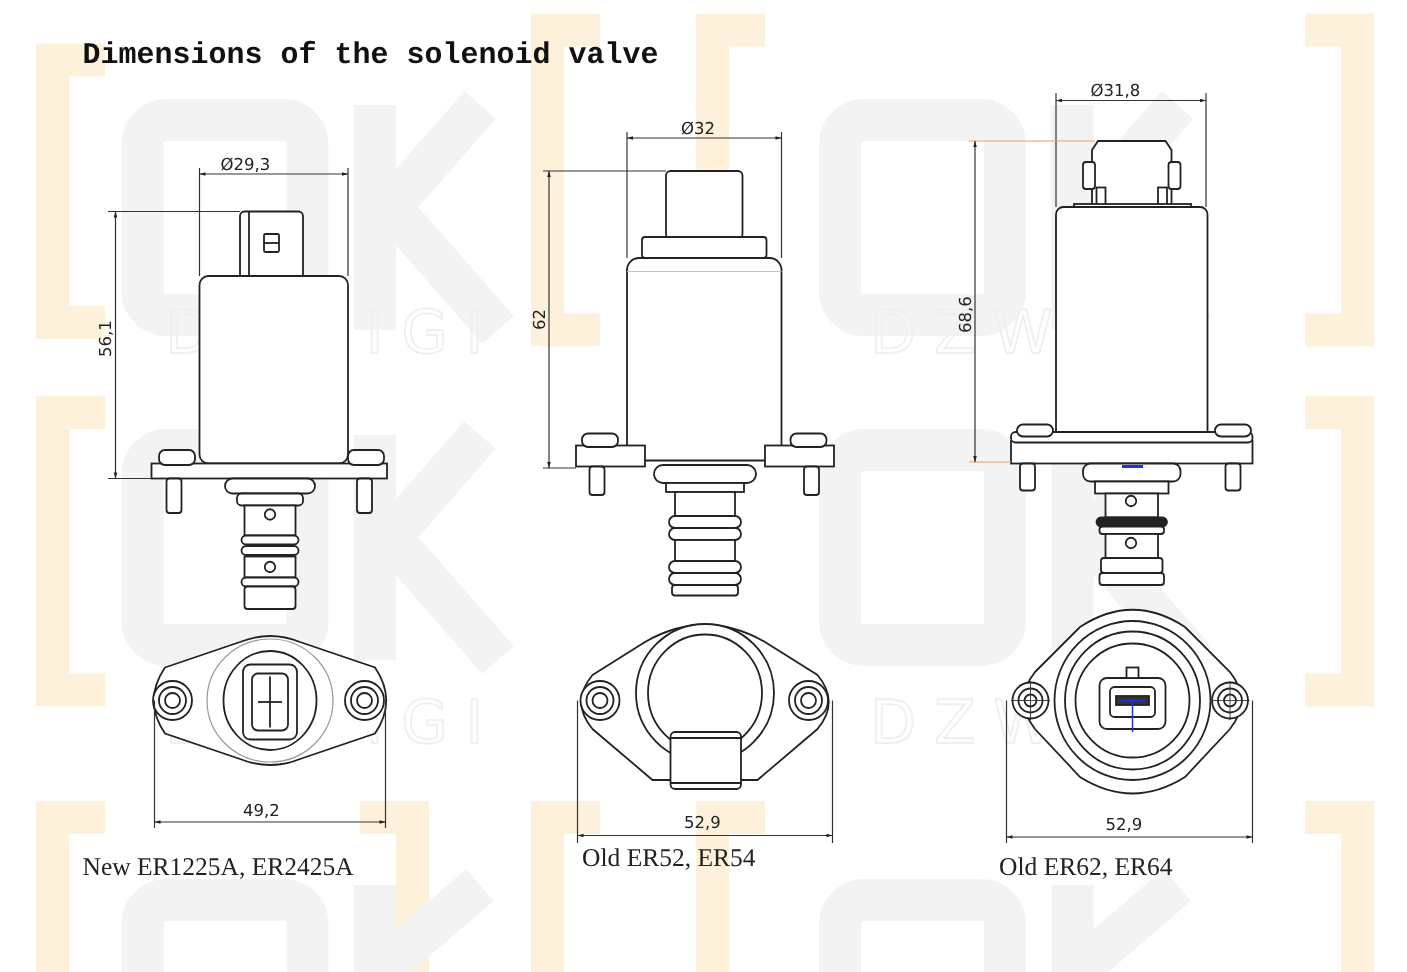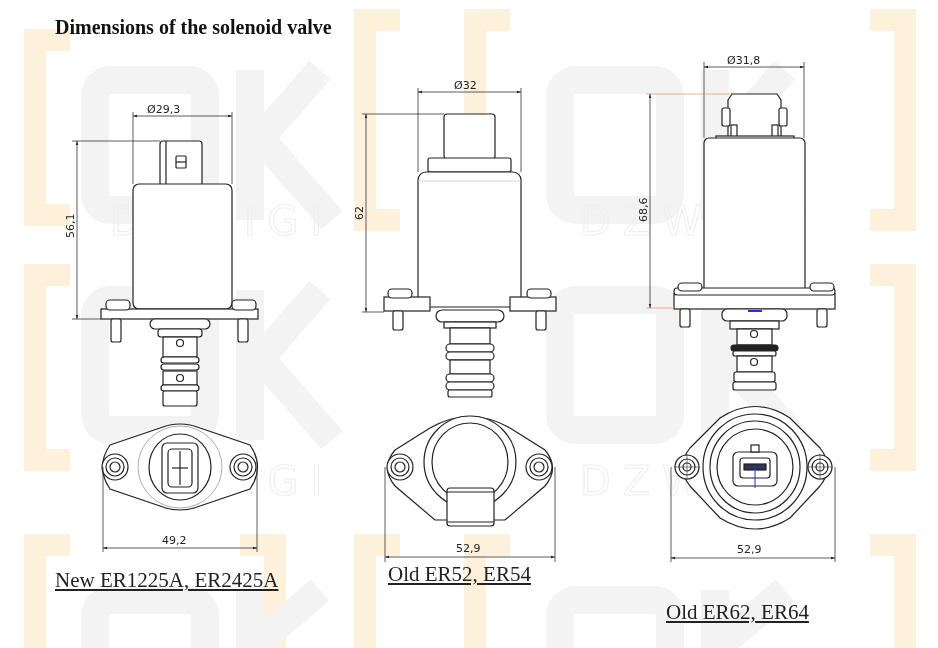--- a/index.html
+++ b/index.html
@@ -3,30 +3,29 @@
   <meta charset="utf-8">
   <style>
     html, body { margin: 0; padding: 0; }
     body {
       width: 938px; height: 648px; position: relative; overflow: hidden;
       background: #ffffff;
       font-family: "Liberation Sans", sans-serif;
     }
     .watermark { position: absolute; left: 0; top: 0; width: 938px; height: 648px; z-index: 0; }
     .title {
-      position: absolute; left: 55px; top: 16px; z-index: 2;
-      font-family: Liberation Serif, serif; font-weight: bold;
+      position: absolute; left: 55px; top: 26px; z-index: 2;
+      font-family: Liberation Mono, monospace; font-weight: bold;
       font-size: 20px; color: #111111; letter-spacing: 0px;
     }
     .drawing { position: absolute; left: 0; top: 0; width: 938px; height: 648px; z-index: 1; }
     .caption {
       position: absolute; z-index: 2;
-      font-family: "Liberation Serif", serif; font-size: 21px; color: #222222;
+      font-family: "Liberation Serif", serif; font-size: 17px; color: #222222;
       white-space: nowrap;
-      text-decoration: underline;
     }
     .dim {
       font-family: "DejaVu Sans", sans-serif; font-size: 11px; fill: #222222;
     }
   </style>
 </head>
 <body>
 
 <svg class="watermark" viewBox="0 0 938 648">
   <g fill="none" stroke="#fdf1dc" stroke-width="22">
@@ -251,13 +250,13 @@
   <g stroke="#333" stroke-width="0.8" fill="none">
     <line x1="671" y1="467" x2="671" y2="562"></line>
     <line x1="835" y1="467" x2="835" y2="562"></line>
     <line x1="671" y1="558" x2="835" y2="558" marker-start="url(#arr)" marker-end="url(#arr)"></line>
   </g>
   <text class="dim" x="737" y="553">52,9</text>
 </svg>
 
 <div class="caption" style="left:55px; top:568px;">New ER1225A, ER2425A</div>
 <div class="caption" style="left:388px; top:562px;">Old ER52, ER54</div>
-<div class="caption" style="left:666px; top:600px;">Old ER62, ER64</div>
+<div class="caption" style="left:666px; top:568px;">Old ER62, ER64</div>
 
 </body></html>

